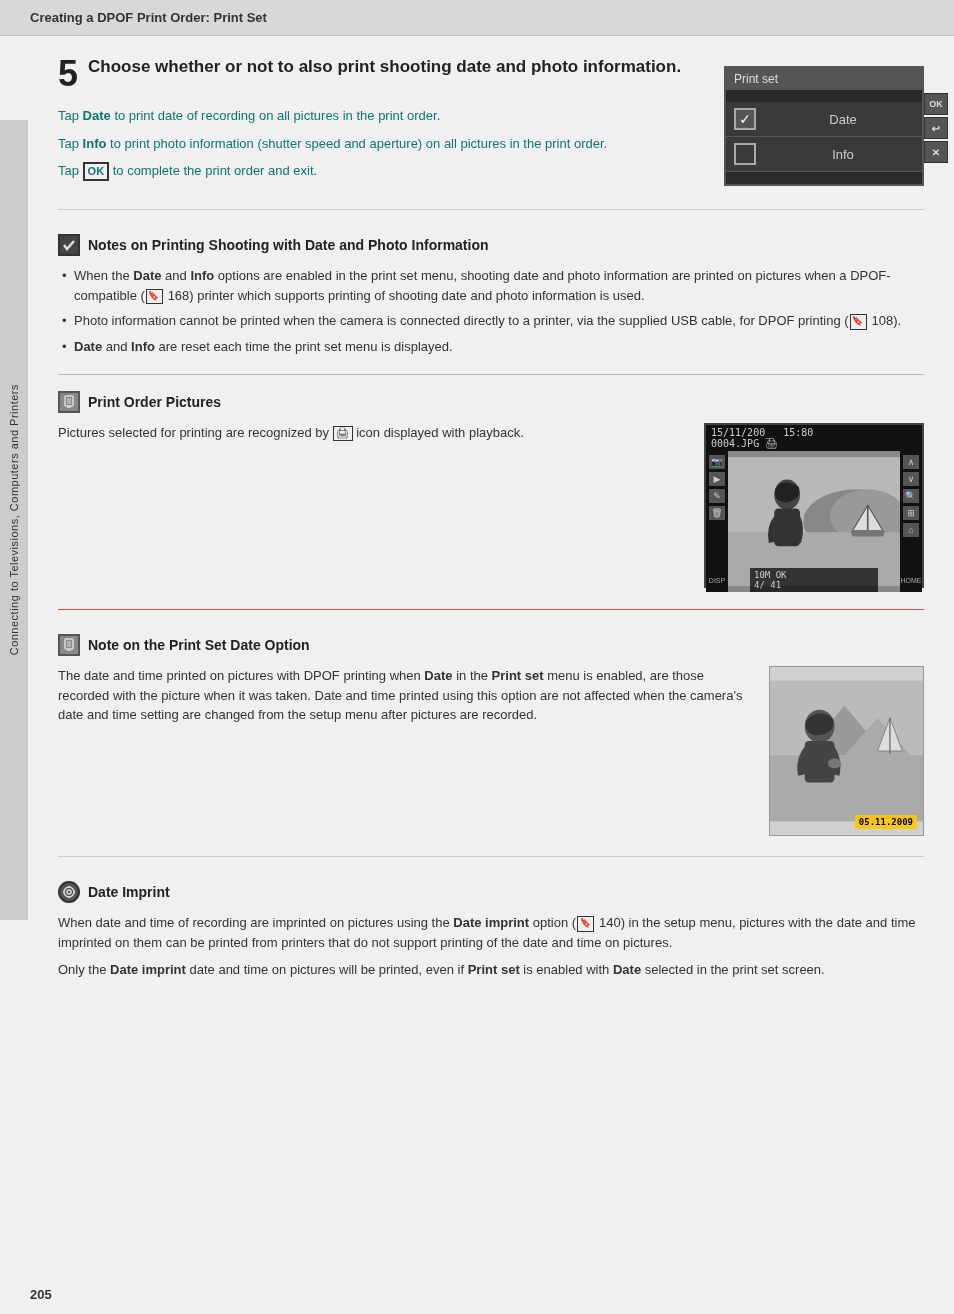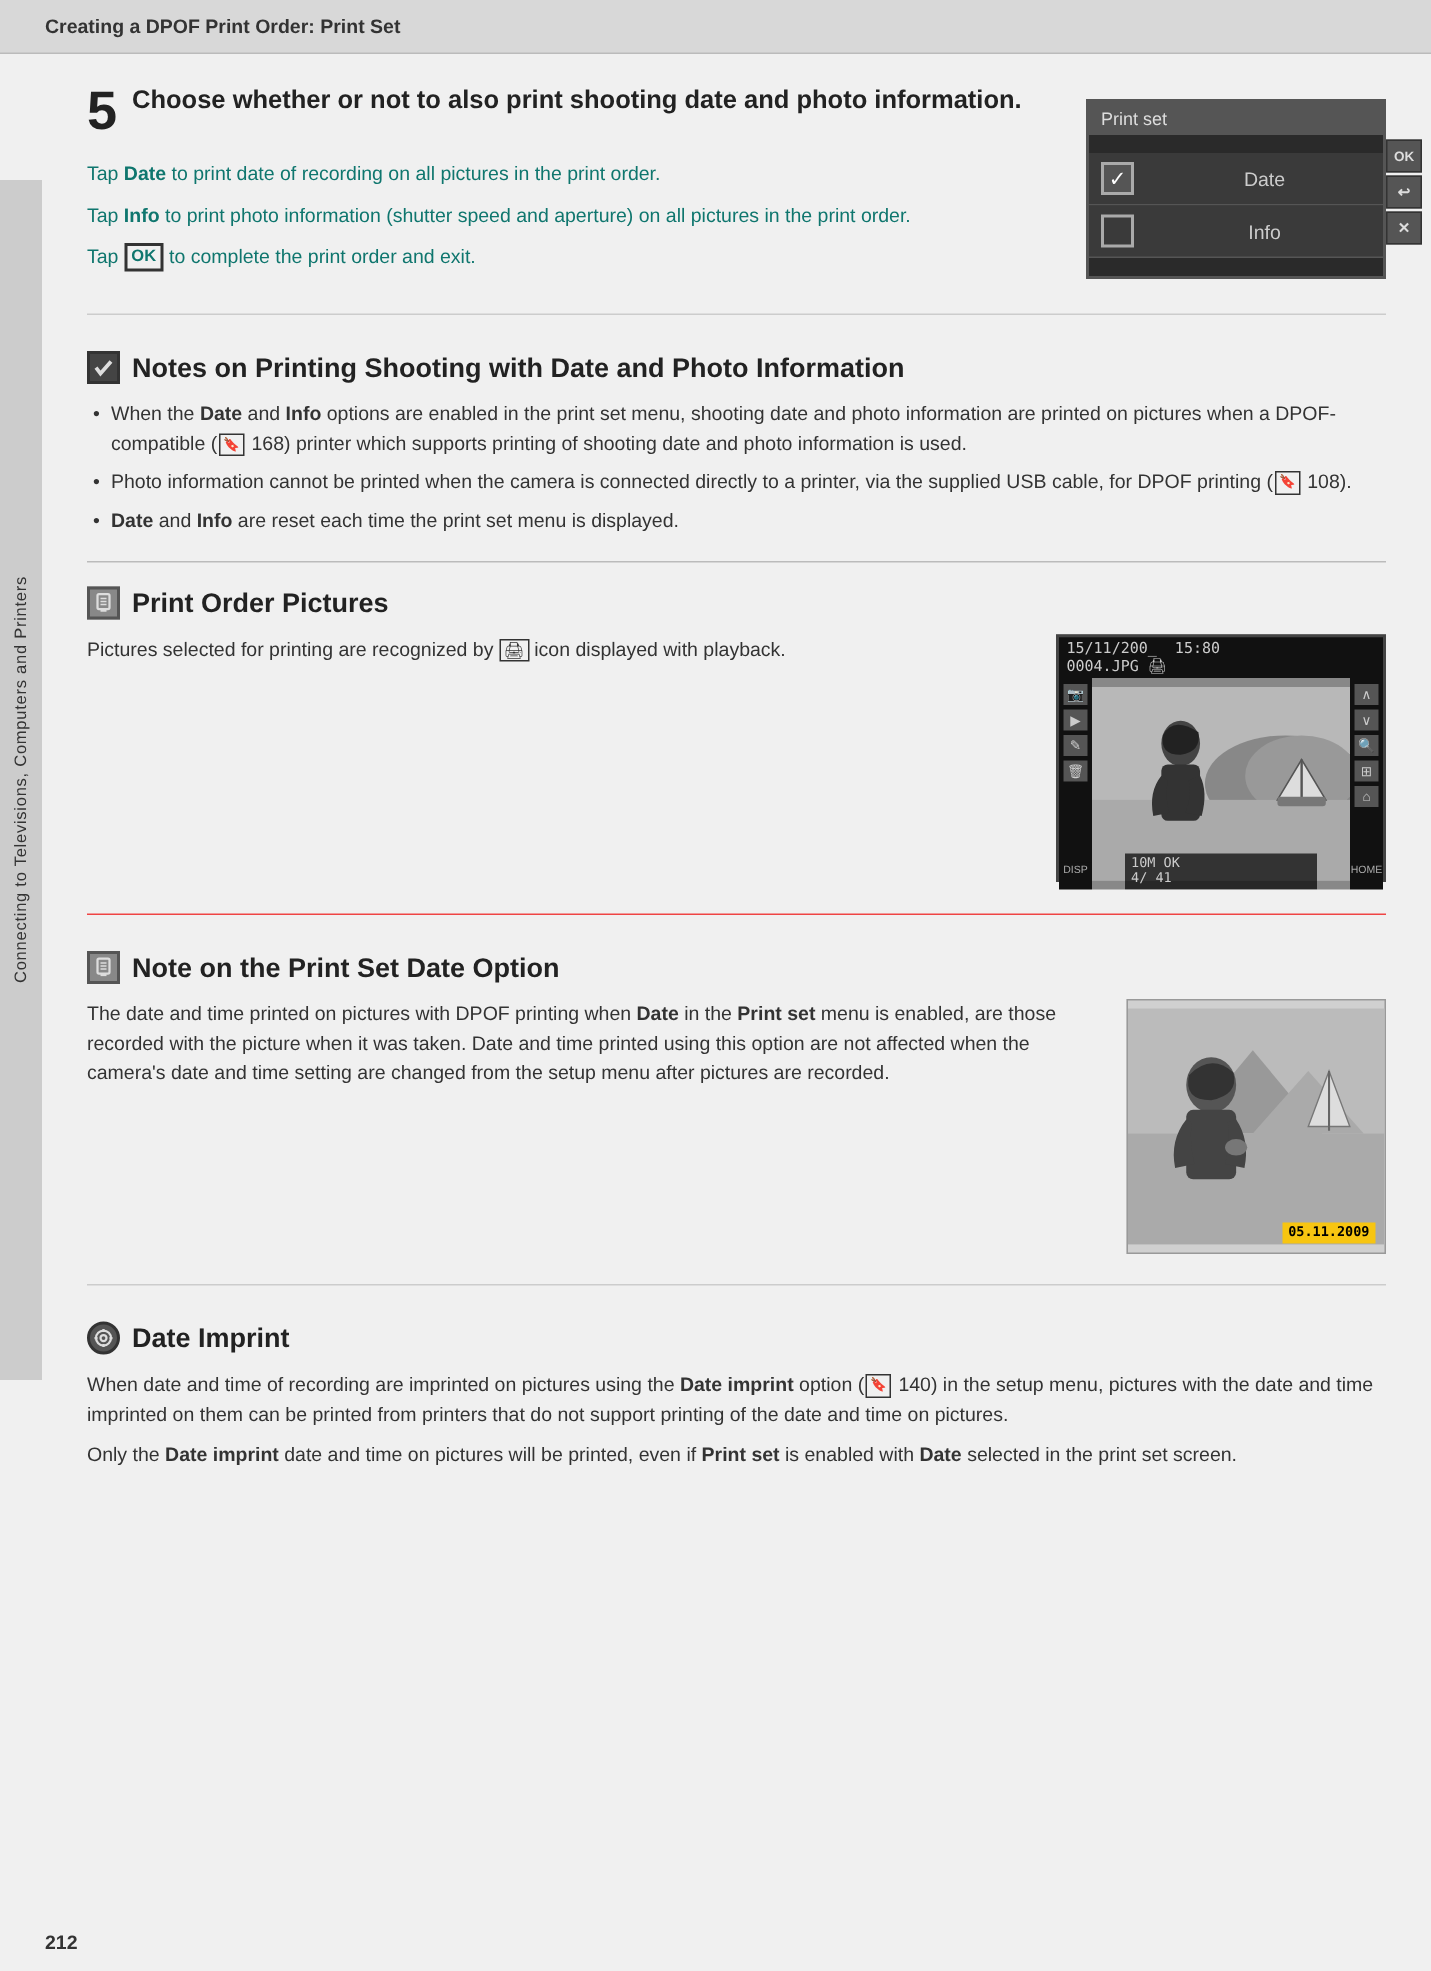--- a/index.html
+++ b/index.html
@@ -192,21 +192,21 @@
     .note-icon.check {
       background: #444;
     }
 
     .note-icon svg {
       width: 14px;
       height: 14px;
     }
 
     .note-title {
-      font-size: 18px;
+      font-size: 14px;
       font-weight: bold;
       color: #222;
     }
 
     .note-body {
       font-size: 13px;
       color: #333;
       line-height: 1.5;
       padding-left: 0;
     }
@@ -371,21 +371,21 @@
 
     .date-option-text {
       flex: 1;
       font-size: 13px;
       color: #333;
       line-height: 1.5;
     }
 
     
     .photo-thumb {
-      width: 173px;
+      width: 155px;
       height: 170px;
       flex-shrink: 0;
       background: #d0d0d0;
       border: 1px solid #999;
       position: relative;
       overflow: hidden;
     }
 
     .photo-thumb svg {
       width: 100%;
@@ -658,13 +658,13 @@
         When date and time of recording are imprinted on pictures using the <b>Date imprint</b> option (<span class="ref-icon">🔖</span> 140) in the setup menu, pictures with the date and time imprinted on them can be printed from printers that do not support printing of the date and time on pictures.
       </p>
       <p style="margin-top: 8px;">
         Only the <b>Date imprint</b> date and time on pictures will be printed, even if <b>Print set</b> is enabled with <b>Date</b> selected in the print set screen.
       </p>
     </div>
   </div>
 
 </div>
 
-<div class="page-number">212</div>
+<div class="page-number">205</div>
 
 </body></html>

